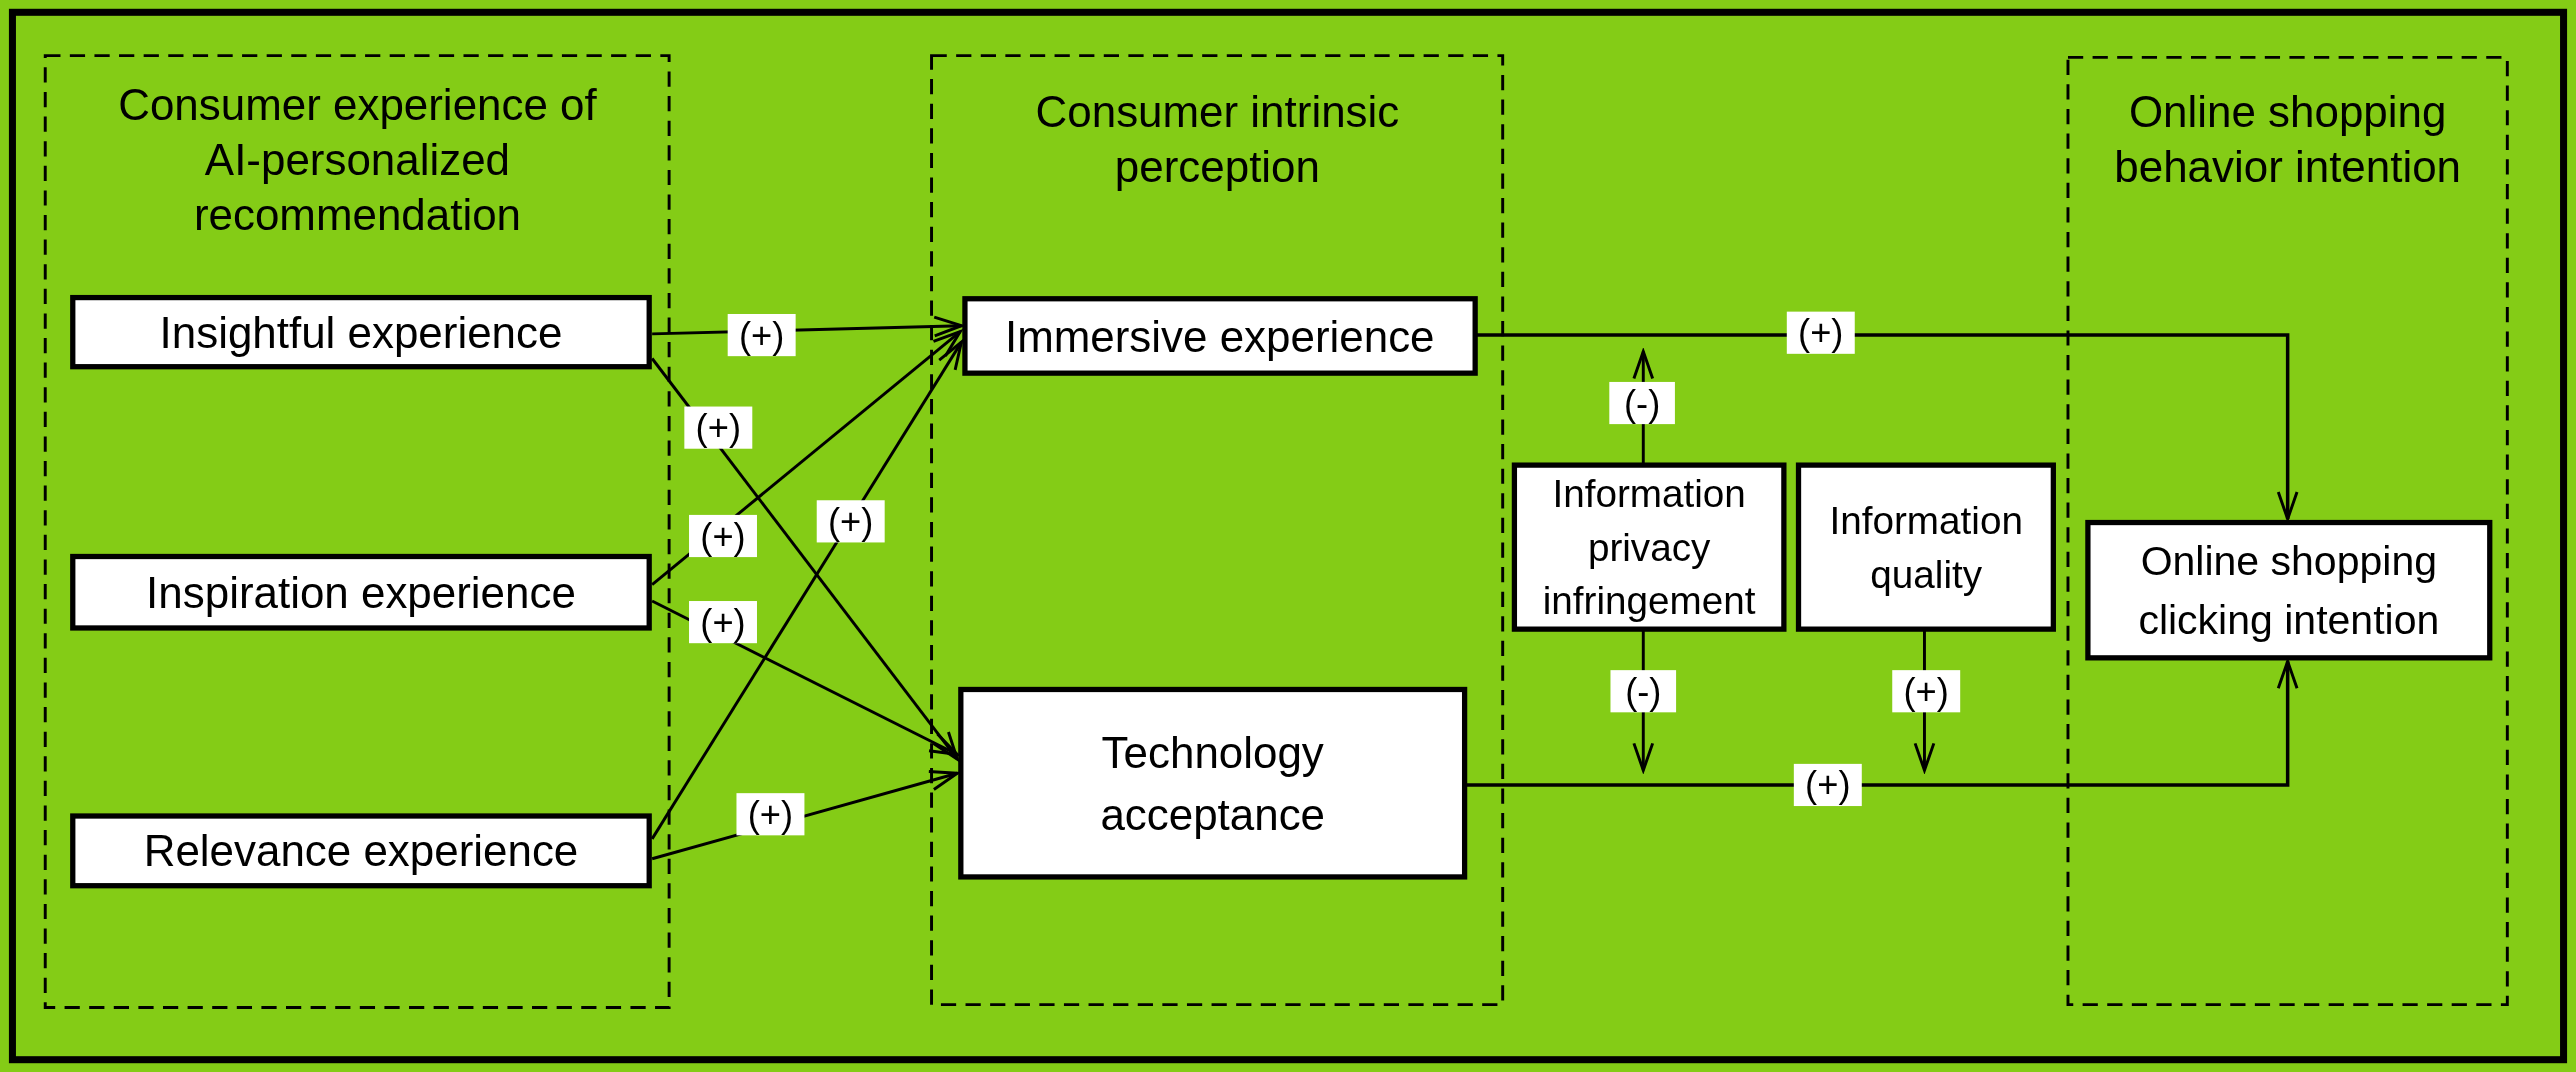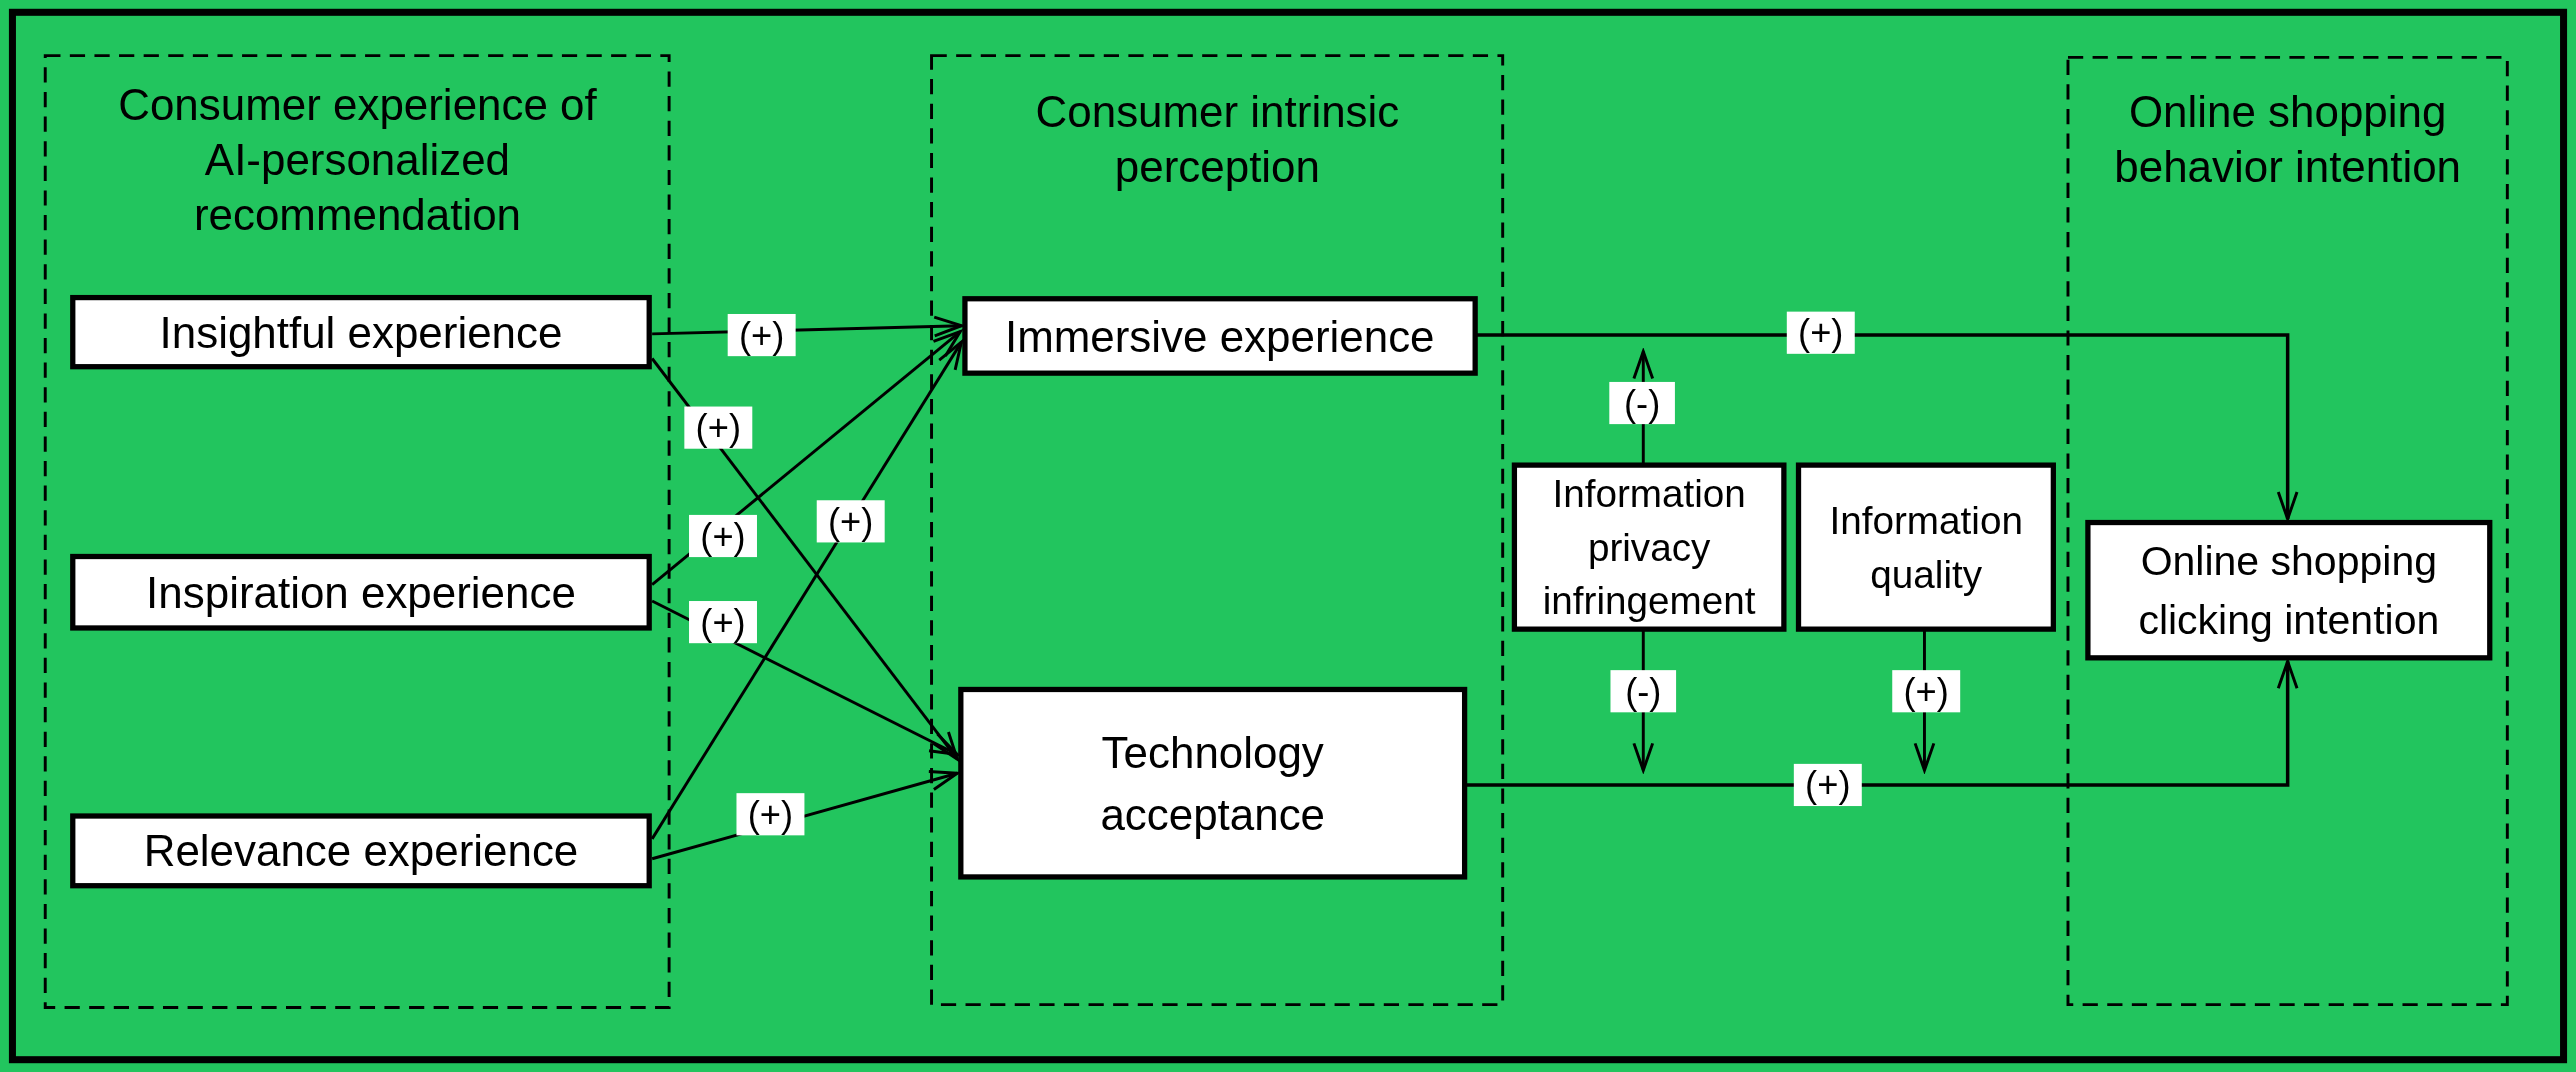--- a/index.html
+++ b/index.html
@@ -1,20 +1,20 @@
 <!DOCTYPE html>
 <html style="font-size:9.4px"><head>
 <meta charset="utf-8">
 <style>
   html, body { margin: 0; padding: 0; background: #ffffff; }
   .stage {
     position: relative;
     width: 2576px;
     height: 1072px;
-    background: #22c55e;
+    background: #84cc16;
     font-family: "Liberation Sans", sans-serif;
   }
   svg { display: block; }
   text {
     fill: #000000;
     text-anchor: middle;
     font-family: "Liberation Sans", sans-serif;
   }
   .t75 { font-size: 75px; }
   .t70 { font-size: 70px; }

